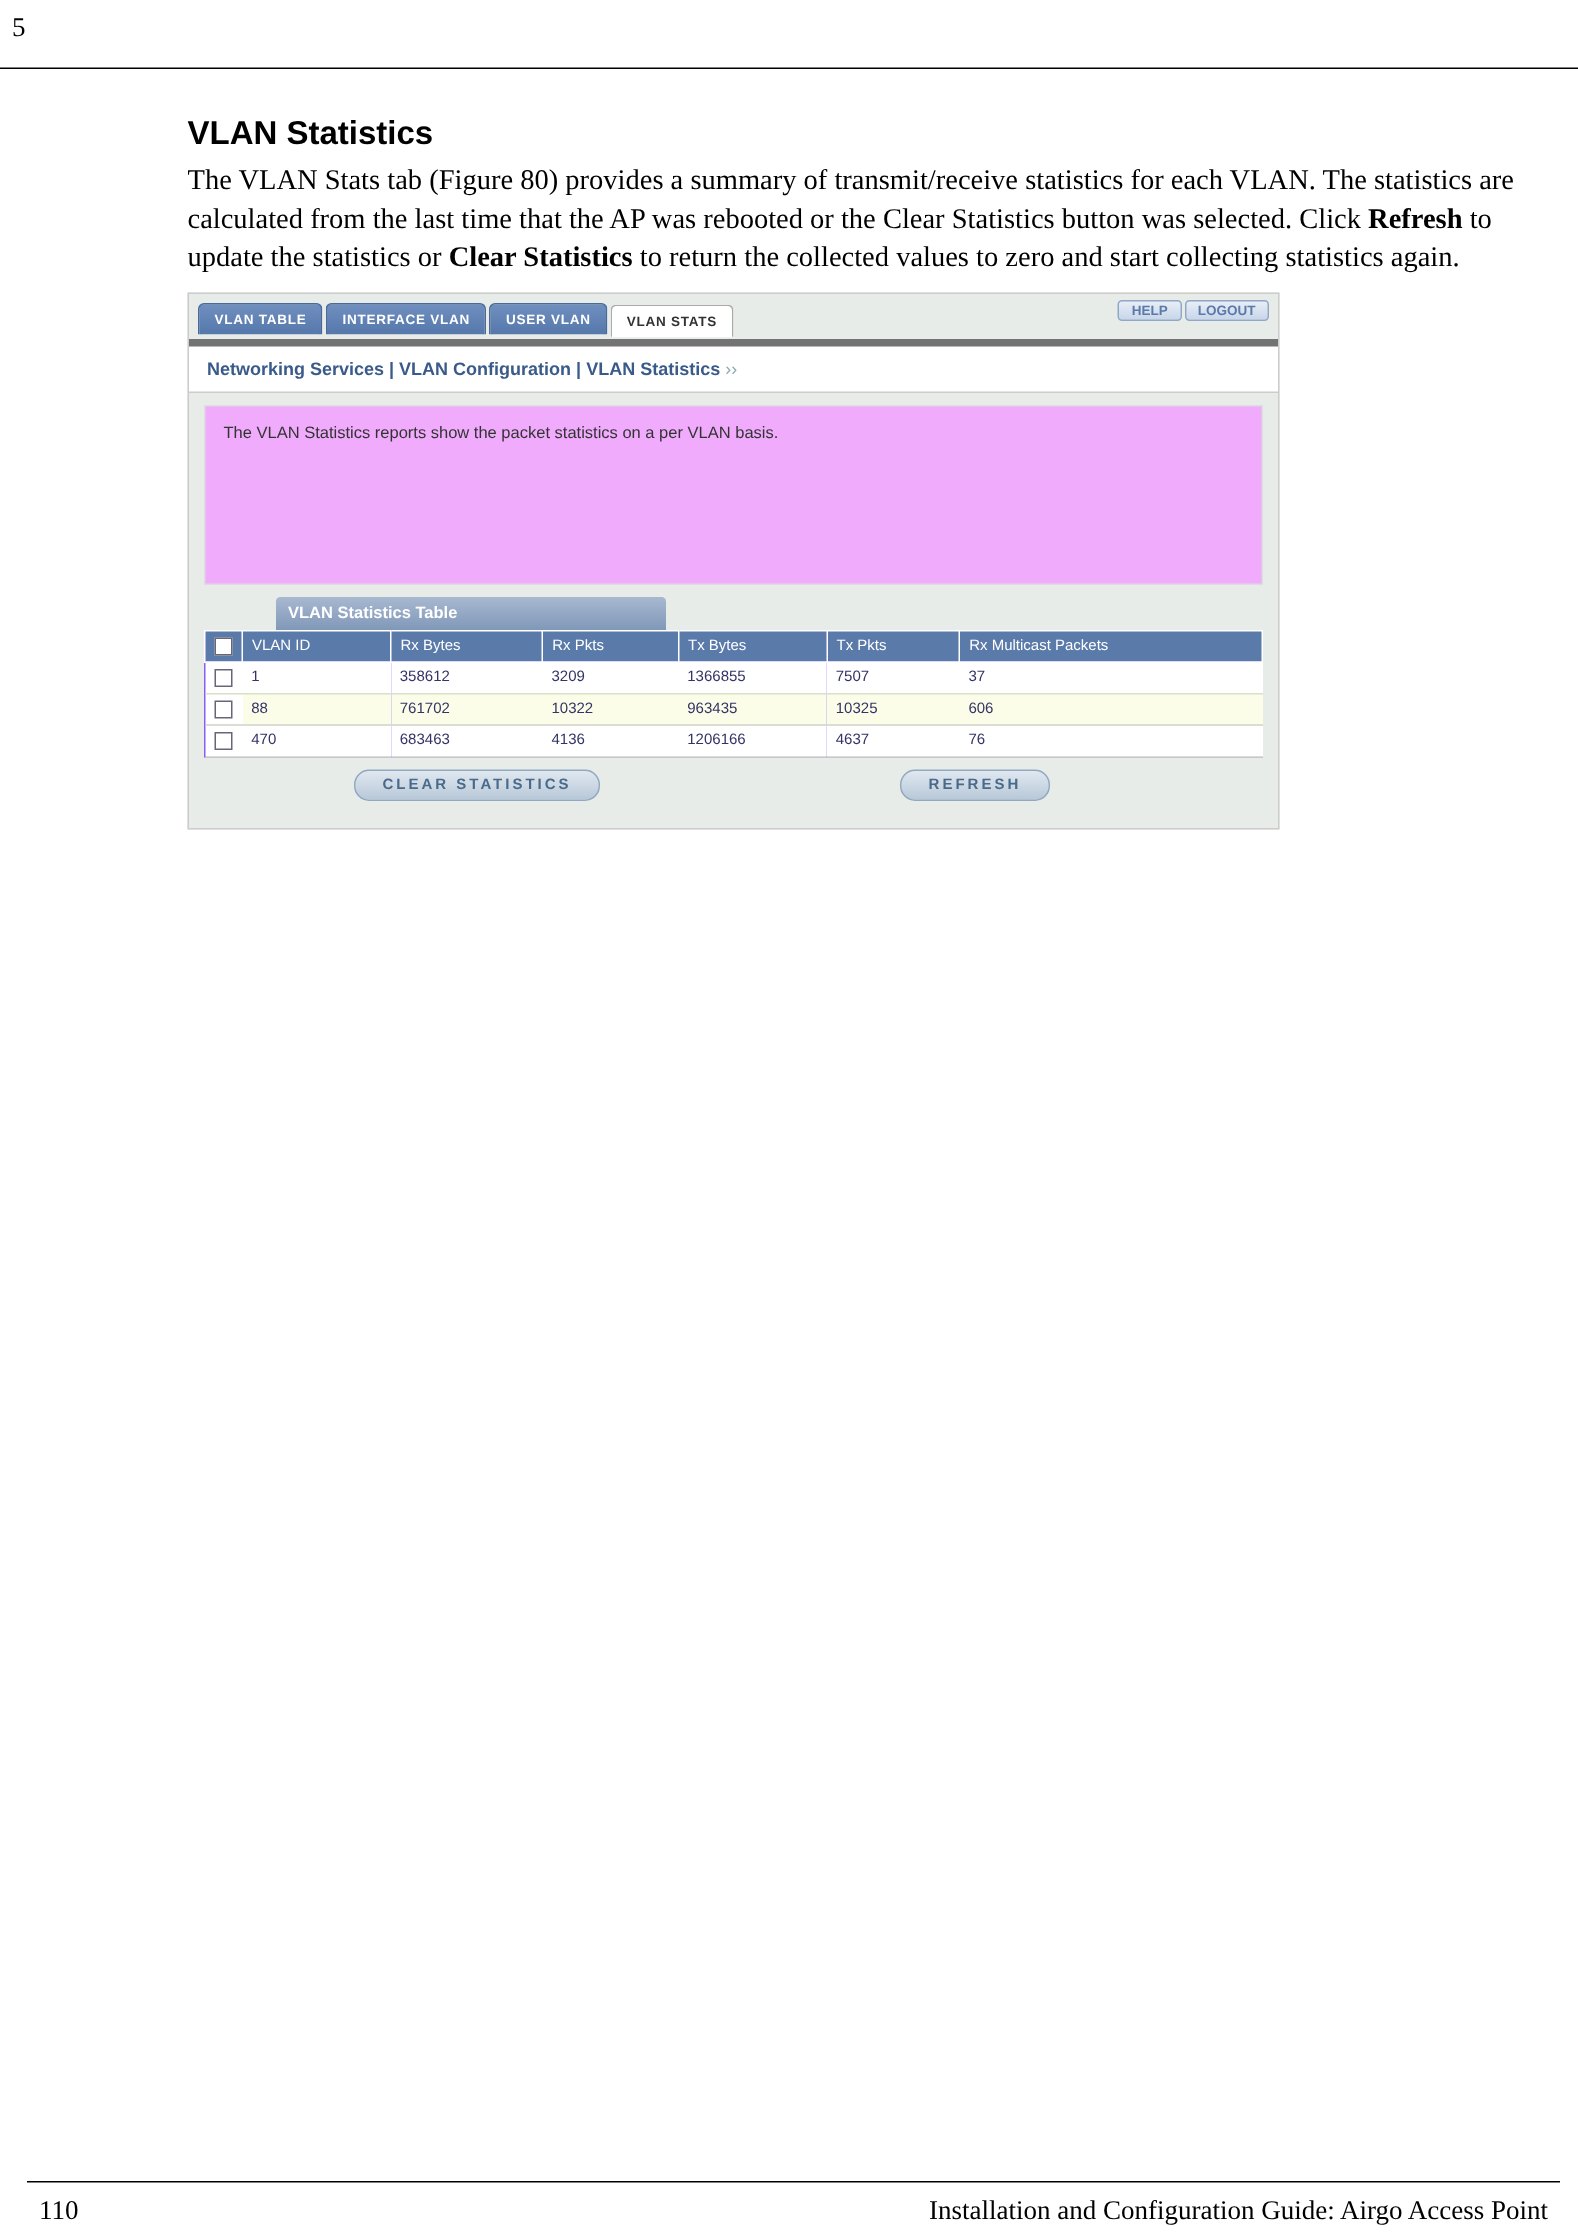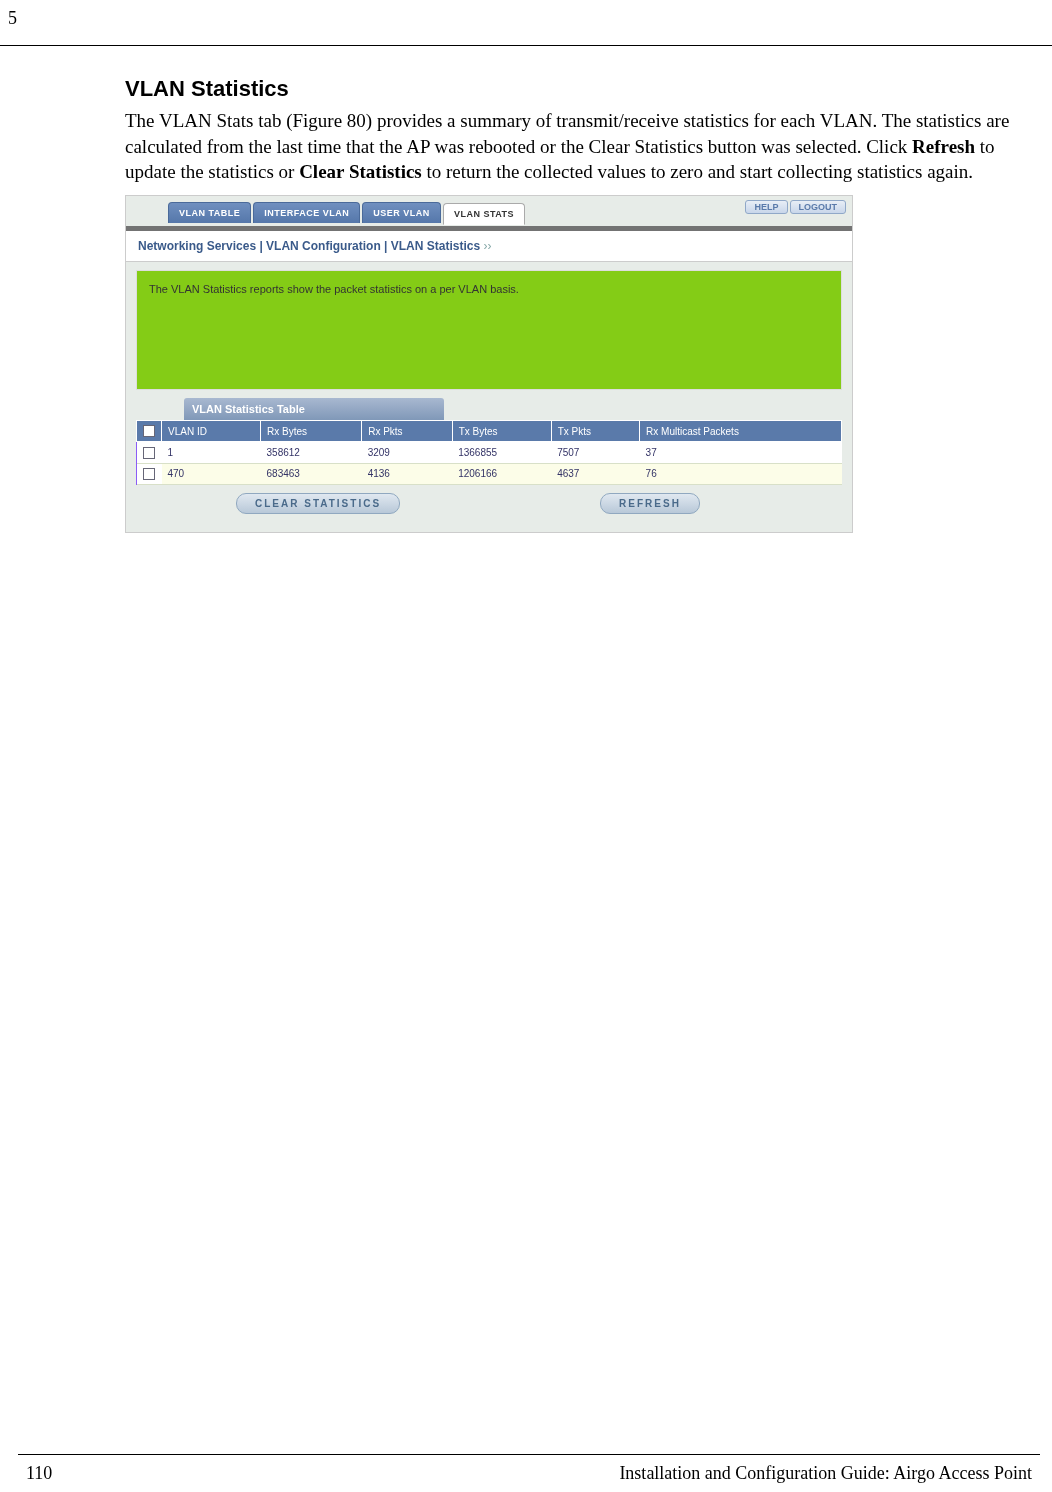--- a/index.html
+++ b/index.html
@@ -50,21 +50,20 @@
       font-size: 11px;
       background: #e7ece8;
     }
     .tabs-row {
       display: flex;
       align-items: center;
       background: #e7ece8;
       padding: 4px 6px 0 6px;
       height: 30px;
       position: relative;
-      margin-left: 36px;
     }
     .tab {
       background: linear-gradient(#6f8fbf, #5577aa);
       color: #fff;
       font-weight: bold;
       font-size: 9px;
       letter-spacing: 0.5px;
       padding: 5px 10px;
       margin-right: 2px;
       border-radius: 4px 4px 0 0;
@@ -102,21 +101,21 @@
       background: #fff;
       border-top: 5px solid #737373;
       border-bottom: 1px solid #ccc;
       padding: 8px 12px;
       color: #3a5a8a;
       font-weight: bold;
       font-size: 12px;
     }
     .breadcrumb-bar .arrows { color: #8aa; font-weight: normal; }
     .white-panel {
-      background: #84cc16;
+      background: #f0abfc;
       margin: 8px 10px;
       border: 1px solid #ddd;
       padding: 12px;
       font-size: 11px;
       color: #333;
       height: 120px;
     }
     .stats-area {
       margin: 6px 10px 12px 10px;
     }
@@ -246,20 +245,29 @@
           <td class="cb-col"><span class="cb-box"></span></td>
           <td>1</td>
           <td>358612</td>
           <td>3209</td>
           <td>1366855</td>
           <td>7507</td>
           <td>37</td>
         </tr>
         <tr>
           <td class="cb-col"><span class="cb-box"></span></td>
+          <td>88</td>
+          <td>761702</td>
+          <td>10322</td>
+          <td>963435</td>
+          <td>10325</td>
+          <td>606</td>
+        </tr>
+        <tr>
+          <td class="cb-col"><span class="cb-box"></span></td>
           <td>470</td>
           <td>683463</td>
           <td>4136</td>
           <td>1206166</td>
           <td>4637</td>
           <td>76</td>
         </tr>
       </tbody>
         </table>
       <div class="buttons-row">

